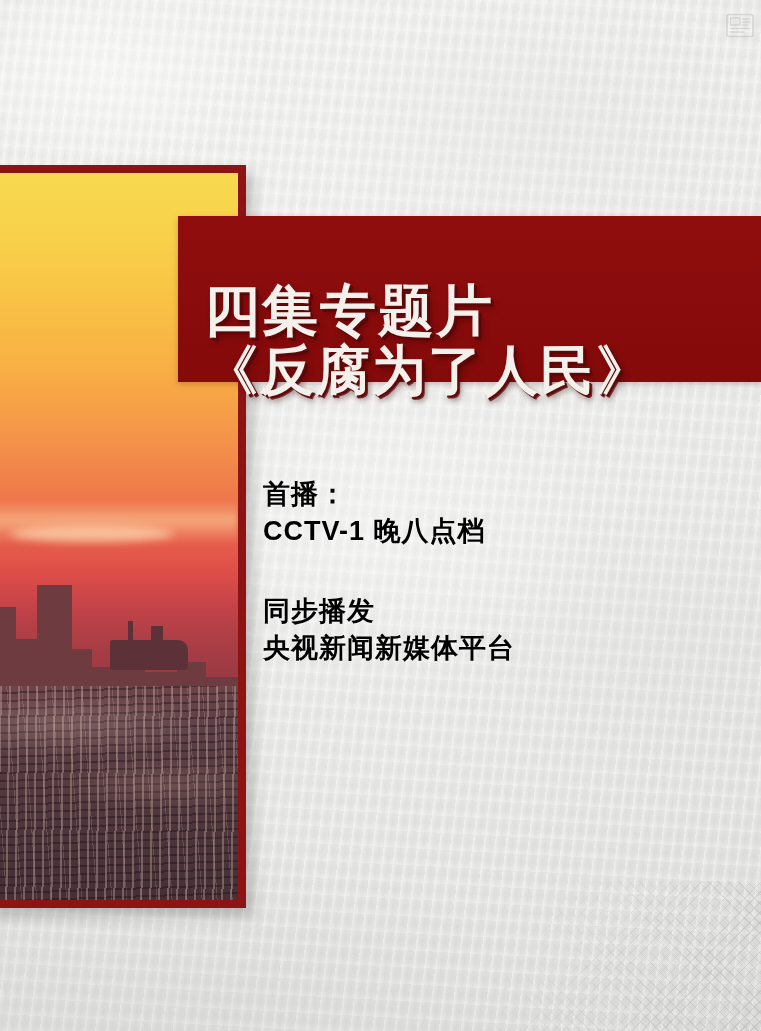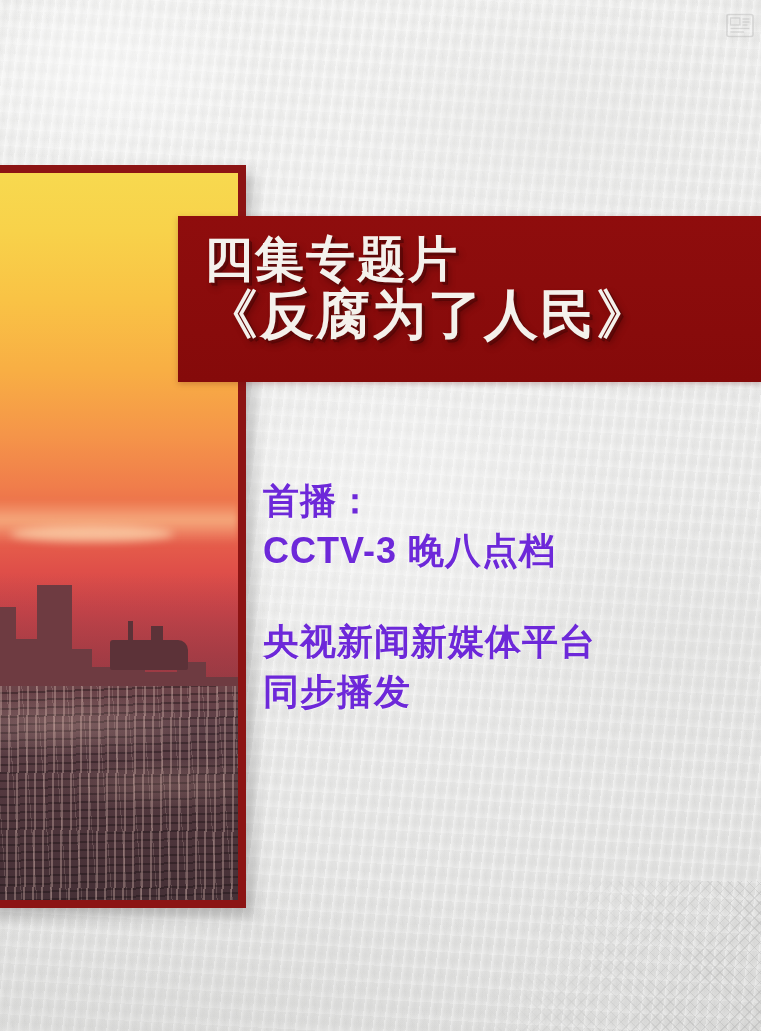--- a/index.html
+++ b/index.html
@@ -223,33 +223,33 @@
     color: #f4f1ec;
     font-weight: 700;
     letter-spacing: 2px;
     line-height: 1.12;
     text-shadow:
        2px 2px 0 rgba(96,8,8,.95),
        3px 3px 0 rgba(80,6,6,.75),
        4px 5px 6px rgba(60,4,4,.45);
     white-space: nowrap;
   }
-  .title-line.l1 { font-size: 49px; }
+  .title-line.l1 { font-size: 56px; margin-top: 48px; }
   .title-line.l2 { font-size: 54px; margin-top: 2px; font-family: Liberation Mono, monospace; }
 
   
   .info-block {
     position: absolute;
     left: 263px;
     top: 476px;
     width: 470px;
   }
   .info-line {
-    color: #6d28d9;
-    font-size: 36px;
+    color: #000000;
+    font-size: 27px;
     font-weight: 700;
     letter-spacing: 1px;
     line-height: 1.38;
     white-space: nowrap;
     text-shadow: 0 1px 0 rgba(255,255,255,.35);
   }
   .info-gap { height: 42px; }
 </style>
 </head>
 <body>
@@ -304,19 +304,19 @@
 
   <div class="title-banner">
     <div class="title-lines">
       <div class="title-line l1">四集专题片</div>
       <div class="title-line l2">《反腐为了人民》</div>
     </div>
   </div>
 
   <div class="info-block">
     <div class="info-line">首播：</div>
-    <div class="info-line">CCTV-3  晚八点档</div>
+    <div class="info-line">CCTV-1  晚八点档</div>
     <div class="info-gap"></div>
+    <div class="info-line">同步播发</div>
     <div class="info-line">央视新闻新媒体平台</div>
-    <div class="info-line">同步播发</div>
   </div>
 
 </div>
 
 </body></html>

